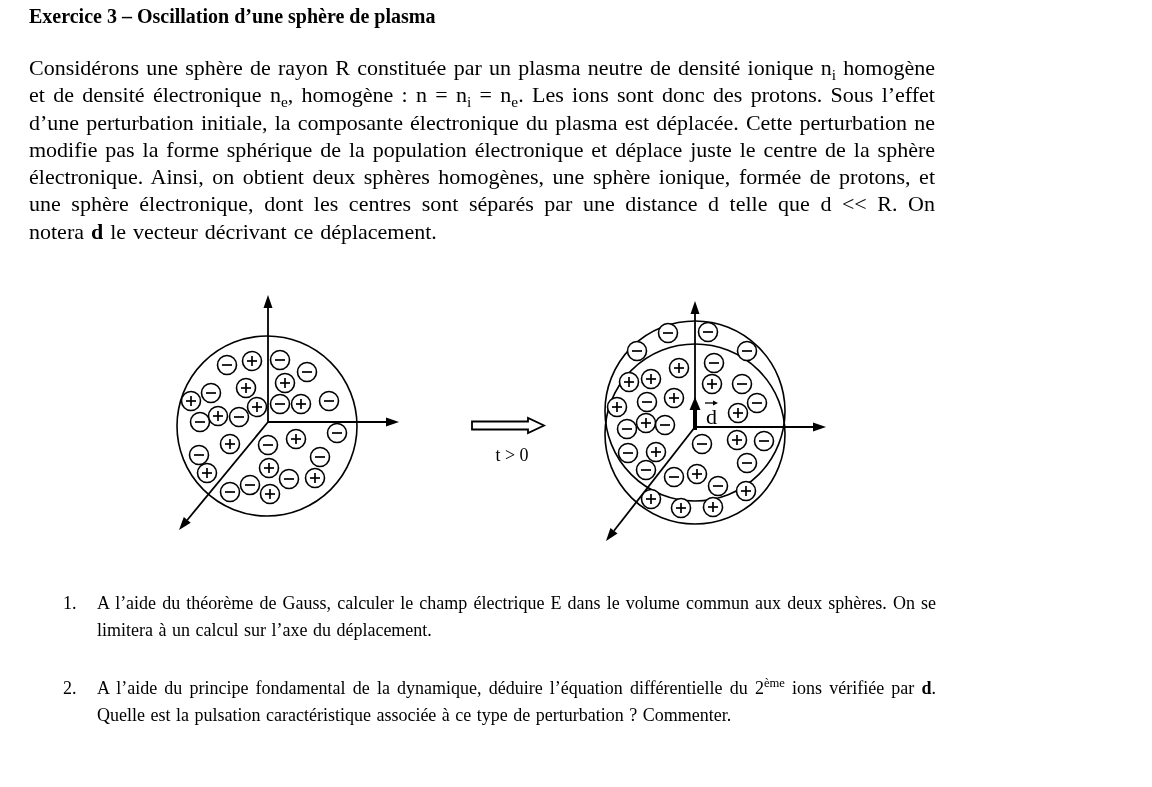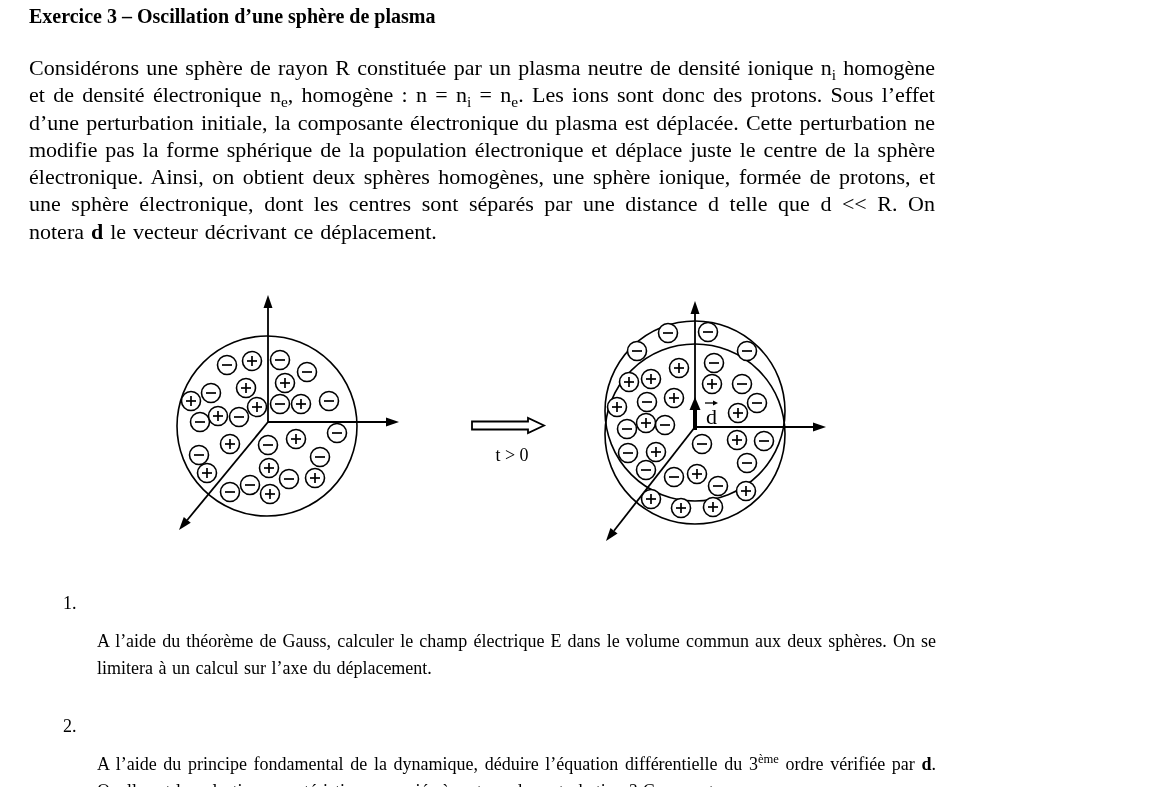--- a/index.html
+++ b/index.html
@@ -27,21 +27,21 @@
   }
   .questions{
     position:absolute;left:63px;top:590px;width:873px;
   }
   .question{
     display:flex;
     font-size:18px;line-height:27.3px;
   }
   .question + .question{margin-top:30px;}
   .qnum{flex:none;width:34px;}
-  .qtext{flex:1;text-align:justify;word-spacing:1px;margin-top:38px;}
+  .qtext{flex:1;text-align:justify;word-spacing:1px;}
   sub,sup{font-size:70%;line-height:0;}
   b{font-weight:bold;}
 </style>
 </head>
 <body>
 
 <div class="page">
 
   <div class="title">Exercice 3 – Oscillation d’une sphère de plasma</div>
 
@@ -348,17 +348,17 @@
       </g>
     </svg>
 
   <div class="questions">
     <div class="question">
       <div class="qnum">1.</div>
       <div class="qtext"><span>A l’aide du théorème de Gauss, calculer le champ électrique E dans le volume commun aux deux sphères. On se limitera à un calcul sur l’axe du déplacement.</span></div>
     </div>
     <div class="question">
       <div class="qnum">2.</div>
-      <div class="qtext"><span>A l’aide du principe fondamental de la dynamique, déduire l’équation différentielle du 3</span><sup>ème</sup><span> ordre vérifiée par </span><b>d</b><span>. Quelle est la pulsation caractéristique associée à ce type de perturbation ? Commenter.</span></div>
+      <div class="qtext"><span>A l’aide du principe fondamental de la dynamique, déduire l’équation différentielle du 2</span><sup>ème</sup><span> ions vérifiée par </span><b>d</b><span>. Quelle est la pulsation caractéristique associée à ce type de perturbation ? Commenter.</span></div>
     </div>
   </div>
 
 </div>
 
 </body></html>

